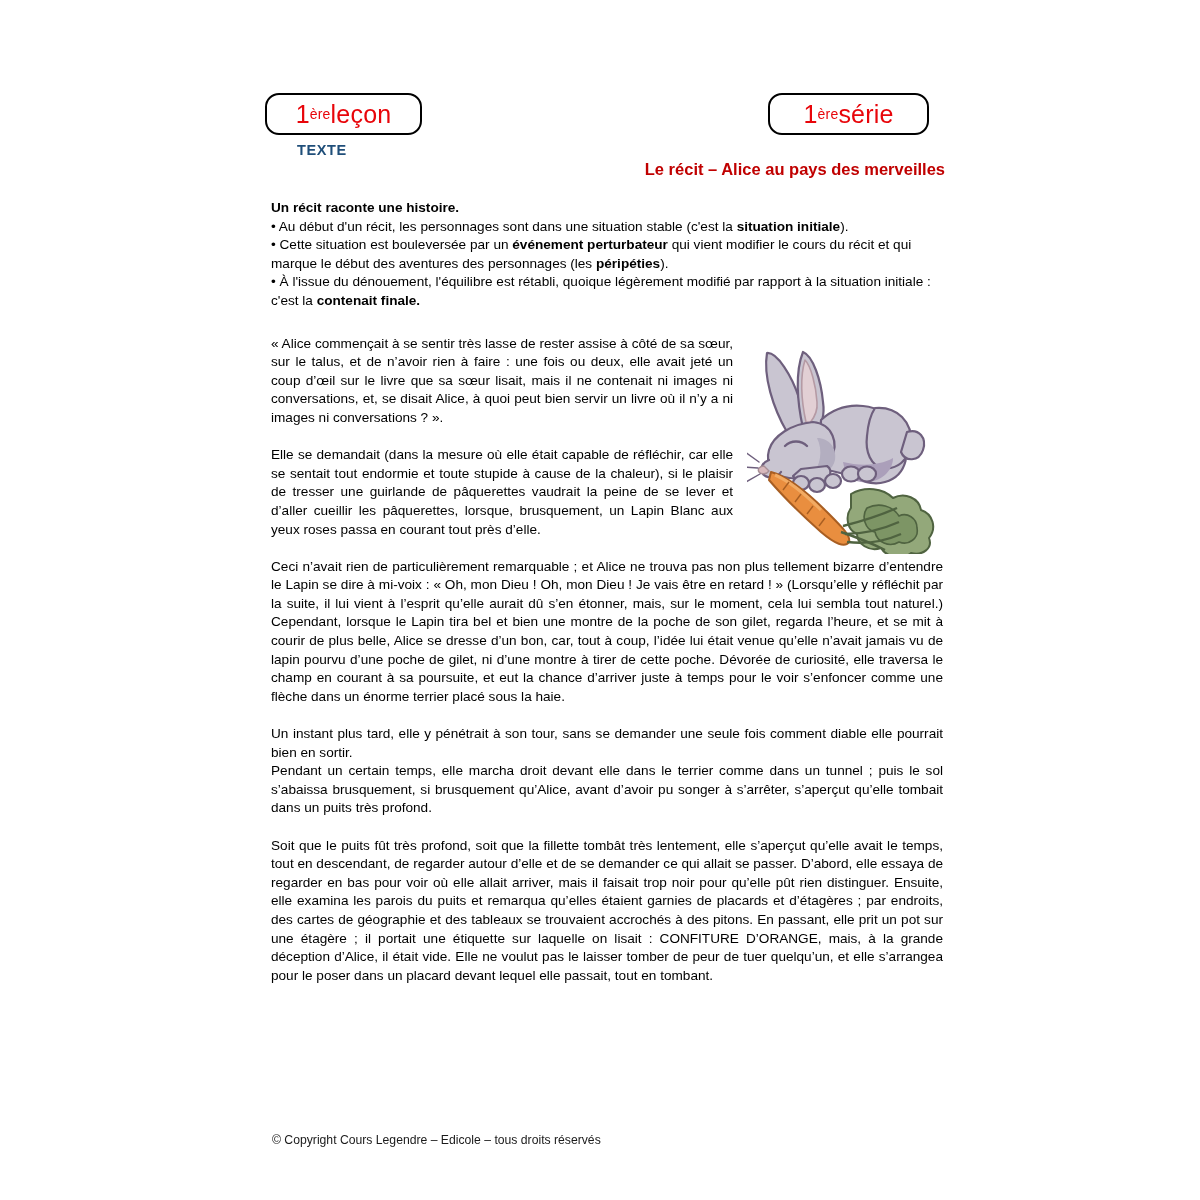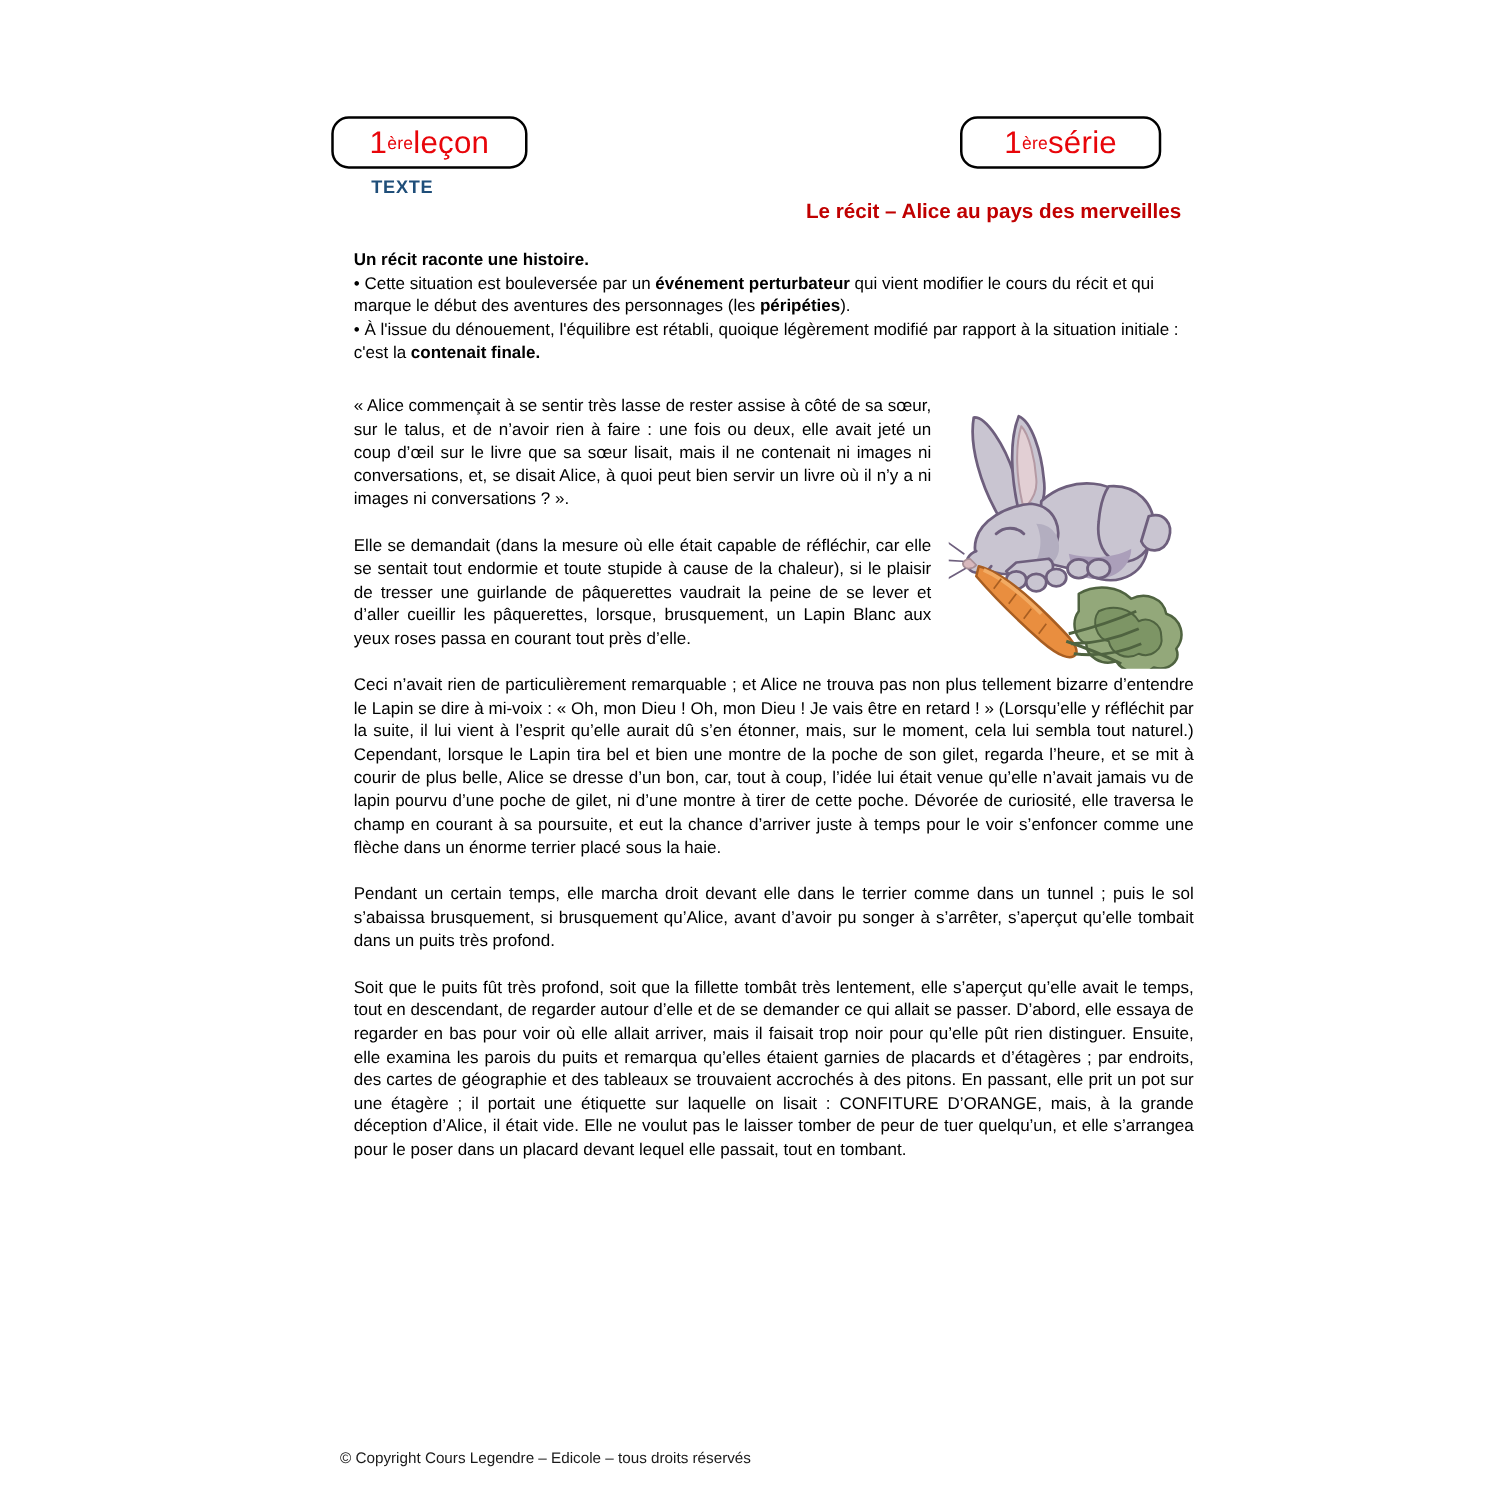--- a/index.html
+++ b/index.html
@@ -82,21 +82,20 @@
   }
 
   
   .content {
     position: absolute;
     left: 271px;
     top: 199px;
     width: 672px;
     font-size: 13.6px;
     line-height: 18.6px;
-    margin-left: 12px;
   }
 
   .intro p {
     margin: 0;
     text-align: left;
   }
   .intro b { font-weight: bold; }
 
   .spacer-lg { height: 24px; }
 
@@ -118,21 +117,20 @@
 
   
   .para-gap { height: 18.6px; }
 
   .footer {
     position: absolute;
     left: 272px;
     top: 1133px;
     font-size: 12.2px;
     color: #1a1a1a;
-    margin-top: 26px;
   }
 </style>
 </head>
 <body>
 
 <div class="page">
 
   <div class="badge" id="badge-lecon">
     <span>1</span>
       <sup>ère</sup>
@@ -147,20 +145,21 @@
 
   <div class="texte-label">TEXTE</div>
 
   <div class="doc-title">Le récit – Alice au pays des merveilles</div>
 
   <div class="content">
 
     <div class="intro">
       <p><b>Un récit raconte une histoire.</b></p>
 
+      <p><span>• Au début d'un récit, les personnages sont dans une situation stable (c'est la </span><b>situation initiale</b><span>).</span></p>
 
       <p><span>• Cette situation est bouleversée par un </span><b>événement perturbateur</b><span> qui vient modifier le cours du récit et qui marque le début des aventures des personnages (les </span><b>péripéties</b><span>).</span></p>
 
 
       <p><span>• À l'issue du dénouement, l'équilibre est rétabli, quoique légèrement modifié par rapport à la situation initiale : c'est la </span><b>contenait finale.</b></p>
     </div>
 
     <div class="spacer-lg"></div>
 
     <div class="story">
@@ -245,20 +244,21 @@
           </g>
         </svg>
       </div>
 
       <p>« Alice commençait à se sentir très lasse de rester assise à côté de sa sœur, sur le talus, et de n’avoir rien à faire : une fois ou deux, elle avait jeté un coup d’œil sur le livre que sa sœur lisait, mais il ne contenait ni images ni conversations, et, se disait Alice, à quoi peut bien servir un livre où il n’y a ni images ni conversations ? ».</p>
       <div class="para-gap"></div>
       <p>Elle se demandait (dans la mesure où elle était capable de réfléchir, car elle se sentait tout endormie et toute stupide à cause de la chaleur), si le plaisir de tresser une guirlande de pâquerettes vaudrait la peine de se lever et d’aller cueillir les pâquerettes, lorsque, brusquement, un Lapin Blanc aux yeux roses passa en courant tout près d’elle.</p>
       <div class="para-gap"></div>
       <p>Ceci n’avait rien de particulièrement remarquable ; et Alice ne trouva pas non plus tellement bizarre d’entendre le Lapin se dire à mi-voix : « Oh, mon Dieu ! Oh, mon Dieu ! Je vais être en retard ! » (Lorsqu’elle y réfléchit par la suite, il lui vient à l’esprit qu’elle aurait dû s’en étonner, mais, sur le moment, cela lui sembla tout naturel.) Cependant, lorsque le Lapin tira bel et bien une montre de la poche de son gilet, regarda l’heure, et se mit à  courir de plus belle, Alice se dresse d’un bon, car, tout à coup, l’idée lui était venue qu’elle n’avait jamais vu de lapin pourvu d’une poche de gilet, ni d’une montre à tirer de cette poche. Dévorée de curiosité, elle traversa le champ en courant à sa poursuite, et eut la chance d’arriver juste à temps pour le voir s’enfoncer comme une flèche dans un énorme terrier placé sous la haie.</p>
       <div class="para-gap"></div>
+      <p>Un instant plus tard, elle y pénétrait à son tour, sans se demander une seule fois comment diable elle pourrait bien en sortir.</p>
       <p>Pendant un certain temps, elle marcha droit devant elle dans le terrier comme dans un tunnel ; puis le sol s’abaissa brusquement, si brusquement qu’Alice, avant d’avoir pu songer à s’arrêter, s’aperçut qu’elle tombait dans un puits très profond.</p>
       <div class="para-gap"></div>
       <p>Soit que le puits fût très profond, soit que la fillette tombât très lentement, elle s’aperçut qu’elle avait le temps, tout en descendant, de regarder autour d’elle et de se demander ce qui allait se passer. D’abord, elle essaya de regarder en bas pour voir où elle allait arriver, mais il faisait trop noir pour qu’elle pût rien distinguer. Ensuite, elle examina les parois du puits et remarqua qu’elles étaient garnies de placards et d’étagères ; par endroits, des cartes de géographie et des tableaux se trouvaient accrochés à des pitons. En passant, elle prit un pot sur une étagère ; il portait une étiquette sur laquelle on lisait : CONFITURE D’ORANGE, mais, à la grande déception d’Alice, il était vide. Elle ne voulut pas le laisser tomber de peur de tuer quelqu’un, et elle s’arrangea pour le poser dans un placard devant lequel elle passait, tout en tombant.</p>
     </div>
 
   </div>
 
   <div class="footer">© Copyright Cours Legendre – Edicole – tous droits réservés</div>
 
 </div>

